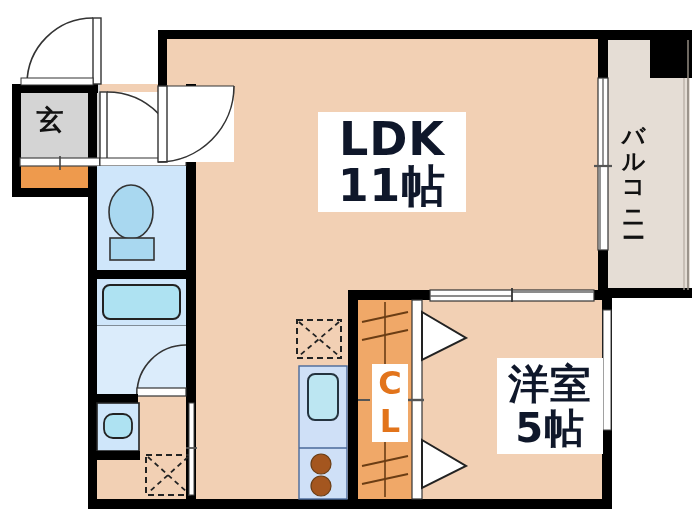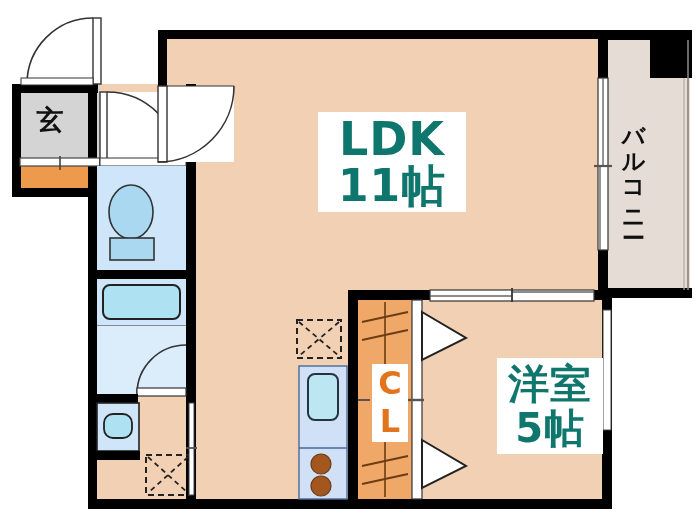--- a/index.html
+++ b/index.html
@@ -16,21 +16,21 @@
     height: 525px;
     background: #ffffff;
     overflow: hidden;
   }
   #plan svg {
     display: block;
   }
   .room-label {
     position: absolute;
     background: #ffffff;
-    color: #0f766e;
+    color: #0f172a;
     font-family: "DejaVu Sans", sans-serif;
     font-weight: bold;
     text-align: center;
     line-height: 1.05;
     letter-spacing: 0.02em;
     white-space: nowrap;
   }
   #label-ldk {
     left: 318px;
     top: 112px;

